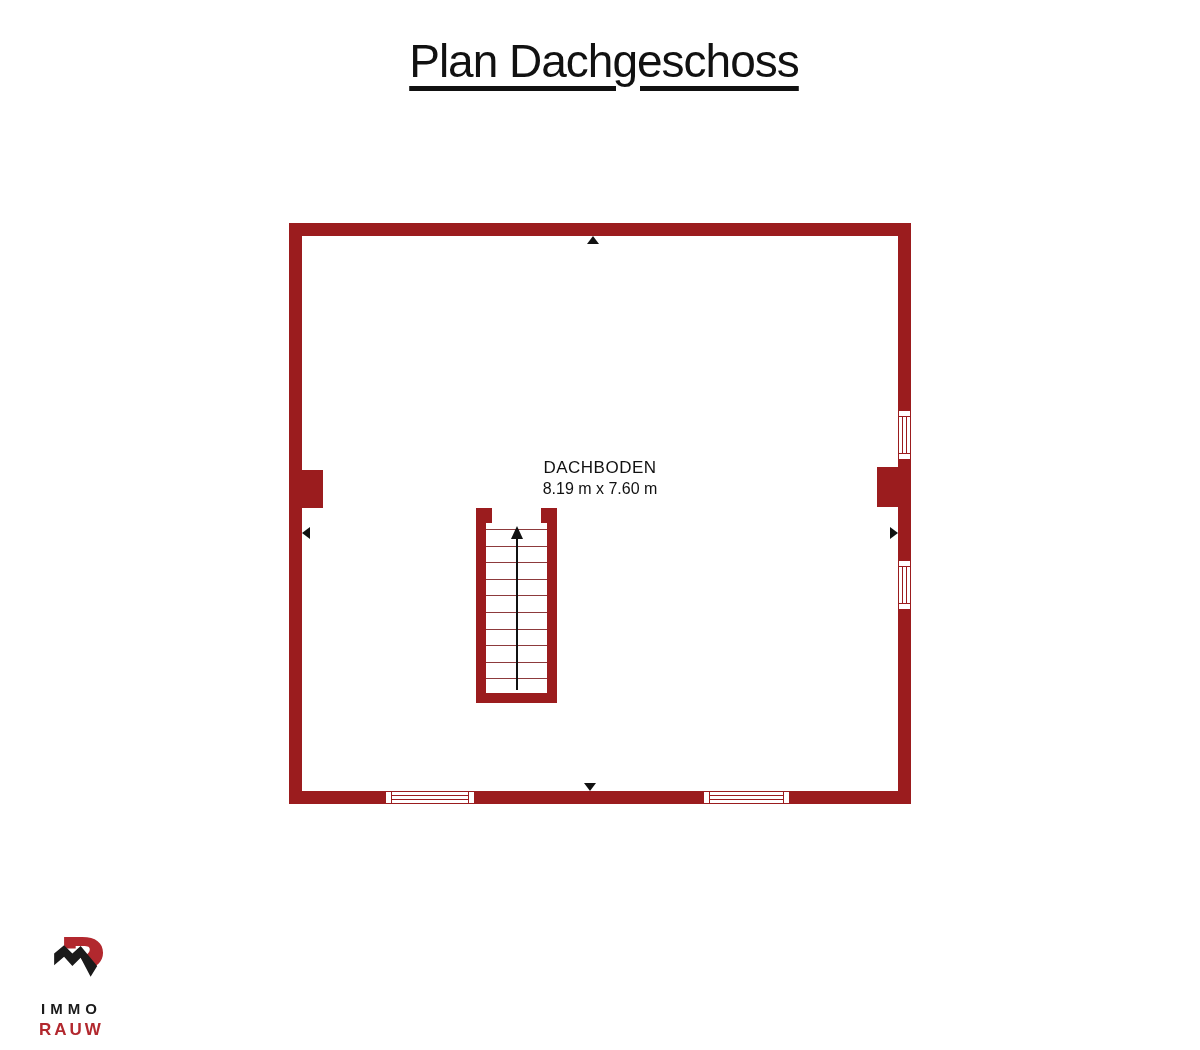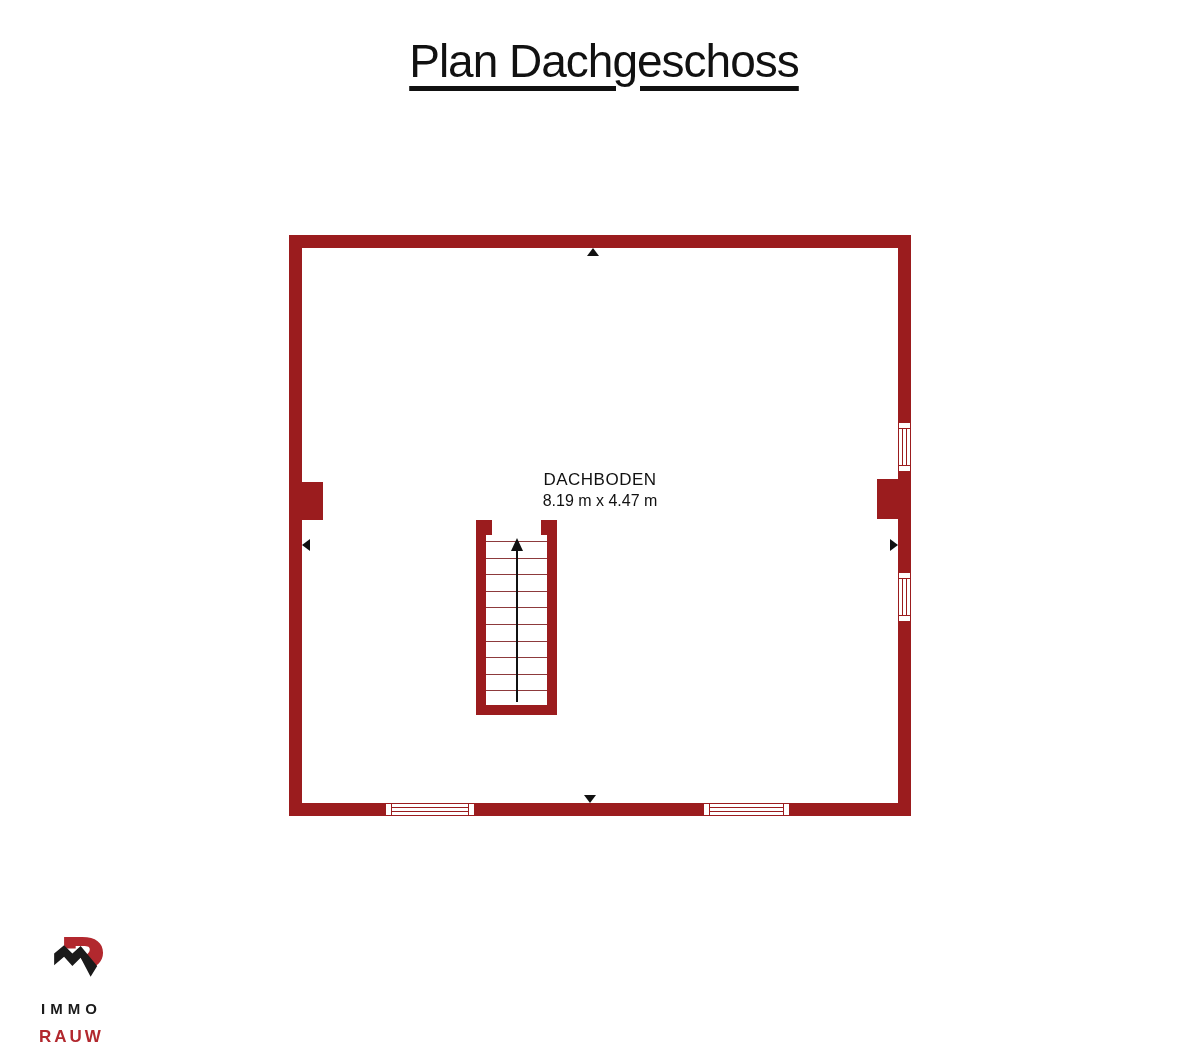--- a/index.html
+++ b/index.html
@@ -16,21 +16,21 @@
 
   
   .plan-title{
     position:absolute;top:36px;left:4px;width:100%;
     text-align:center;font-size:46px;font-weight:normal;color:var(--text);
     letter-spacing:-1px;line-height:1.1;
     text-decoration:underline;text-decoration-thickness:5px;text-underline-offset:9px;
   }
 
   
-  .floor-plan{position:absolute;left:289px;top:235px;width:622px;height:451px}
+  .floor-plan{position:absolute;left:289px;top:223px;width:622px;height:451px}
   .wall{position:absolute;background:var(--wall)}
   .wall-top{left:0;top:0;width:622px;height:13px}
   .wall-bottom{left:0;top:568px;width:622px;height:13px}
   .wall-left{left:0;top:0;width:13px;height:581px}
   .wall-right{left:609px;top:0;width:13px;height:581px}
 
   .pilaster{position:absolute;background:var(--wall)}
   .pilaster-left{left:13px;top:247px;width:21px;height:38px}
   .pilaster-right{left:588px;top:244px;width:21px;height:40px}
 
@@ -75,21 +75,21 @@
   .room-label{position:absolute;left:161px;top:236px;width:300px;text-align:center;color:var(--text)}
   .room-name{font-size:17px;letter-spacing:.5px;line-height:1.1}
   .room-size{font-size:16px;line-height:1.15;margin-top:2px}
 
   
   .logo{position:absolute;left:36px;top:932px;width:86px;}
   .logo-mark{display:block;margin:0 auto 10px auto}
   .logo-mark .red{fill:var(--logo-red)}
   .logo-mark .black{fill:var(--logo-black)}
   .logo-line1{font-size:15px;font-weight:bold;letter-spacing:5px;color:var(--logo-black);margin-left:5px}
-  .logo-line2{font-size:17px;font-weight:bold;letter-spacing:3px;color:var(--logo-red);margin-top:10px;margin-left:3px}
+  .logo-line2{font-size:17px;font-weight:bold;letter-spacing:3px;color:var(--logo-red);margin-top:3px;margin-left:3px}
 </style>
 </head>
 <body>
 
 <div class="canvas">
 
   <div class="plan-title">Plan Dachgeschoss</div>
 
   <div class="floor-plan">
 
@@ -133,21 +133,21 @@
       <div class="stair-wall stair-wall-bottom"></div>
       <div class="stair-wall stair-tab-left"></div>
       <div class="stair-wall stair-tab-right"></div>
       <div class="stair-treads"></div>
       <div class="stair-arrow-line"></div>
       <div class="stair-arrow-head"></div>
     </div>
 
     <div class="room-label">
       <div class="room-name">DACHBODEN</div>
-      <div class="room-size">8.19 m x 4.47 m</div>
+      <div class="room-size">8.19 m x 7.60 m</div>
     </div>
 
   </div>
 
   <div class="logo">
     <svg class="logo-mark" width="60" height="58" viewBox="0 0 70 70" aria-hidden="true">
       <path class="red" d="M17,6 H39 C55,6 64,13 64,25 C64,36 56,42 47,44 L36,30 C42,29 48,26 48,21 C48,17 44,17 38,17 H31 V20 H17 Z"></path>
       <path class="black" d="M5,26 L17,16 L27,26 L37,17 L57,41 L49,54 L37,31 L27,41 L17,30 L5,40 Z"></path>
     </svg>
     <div class="logo-line1">IMMO</div>

